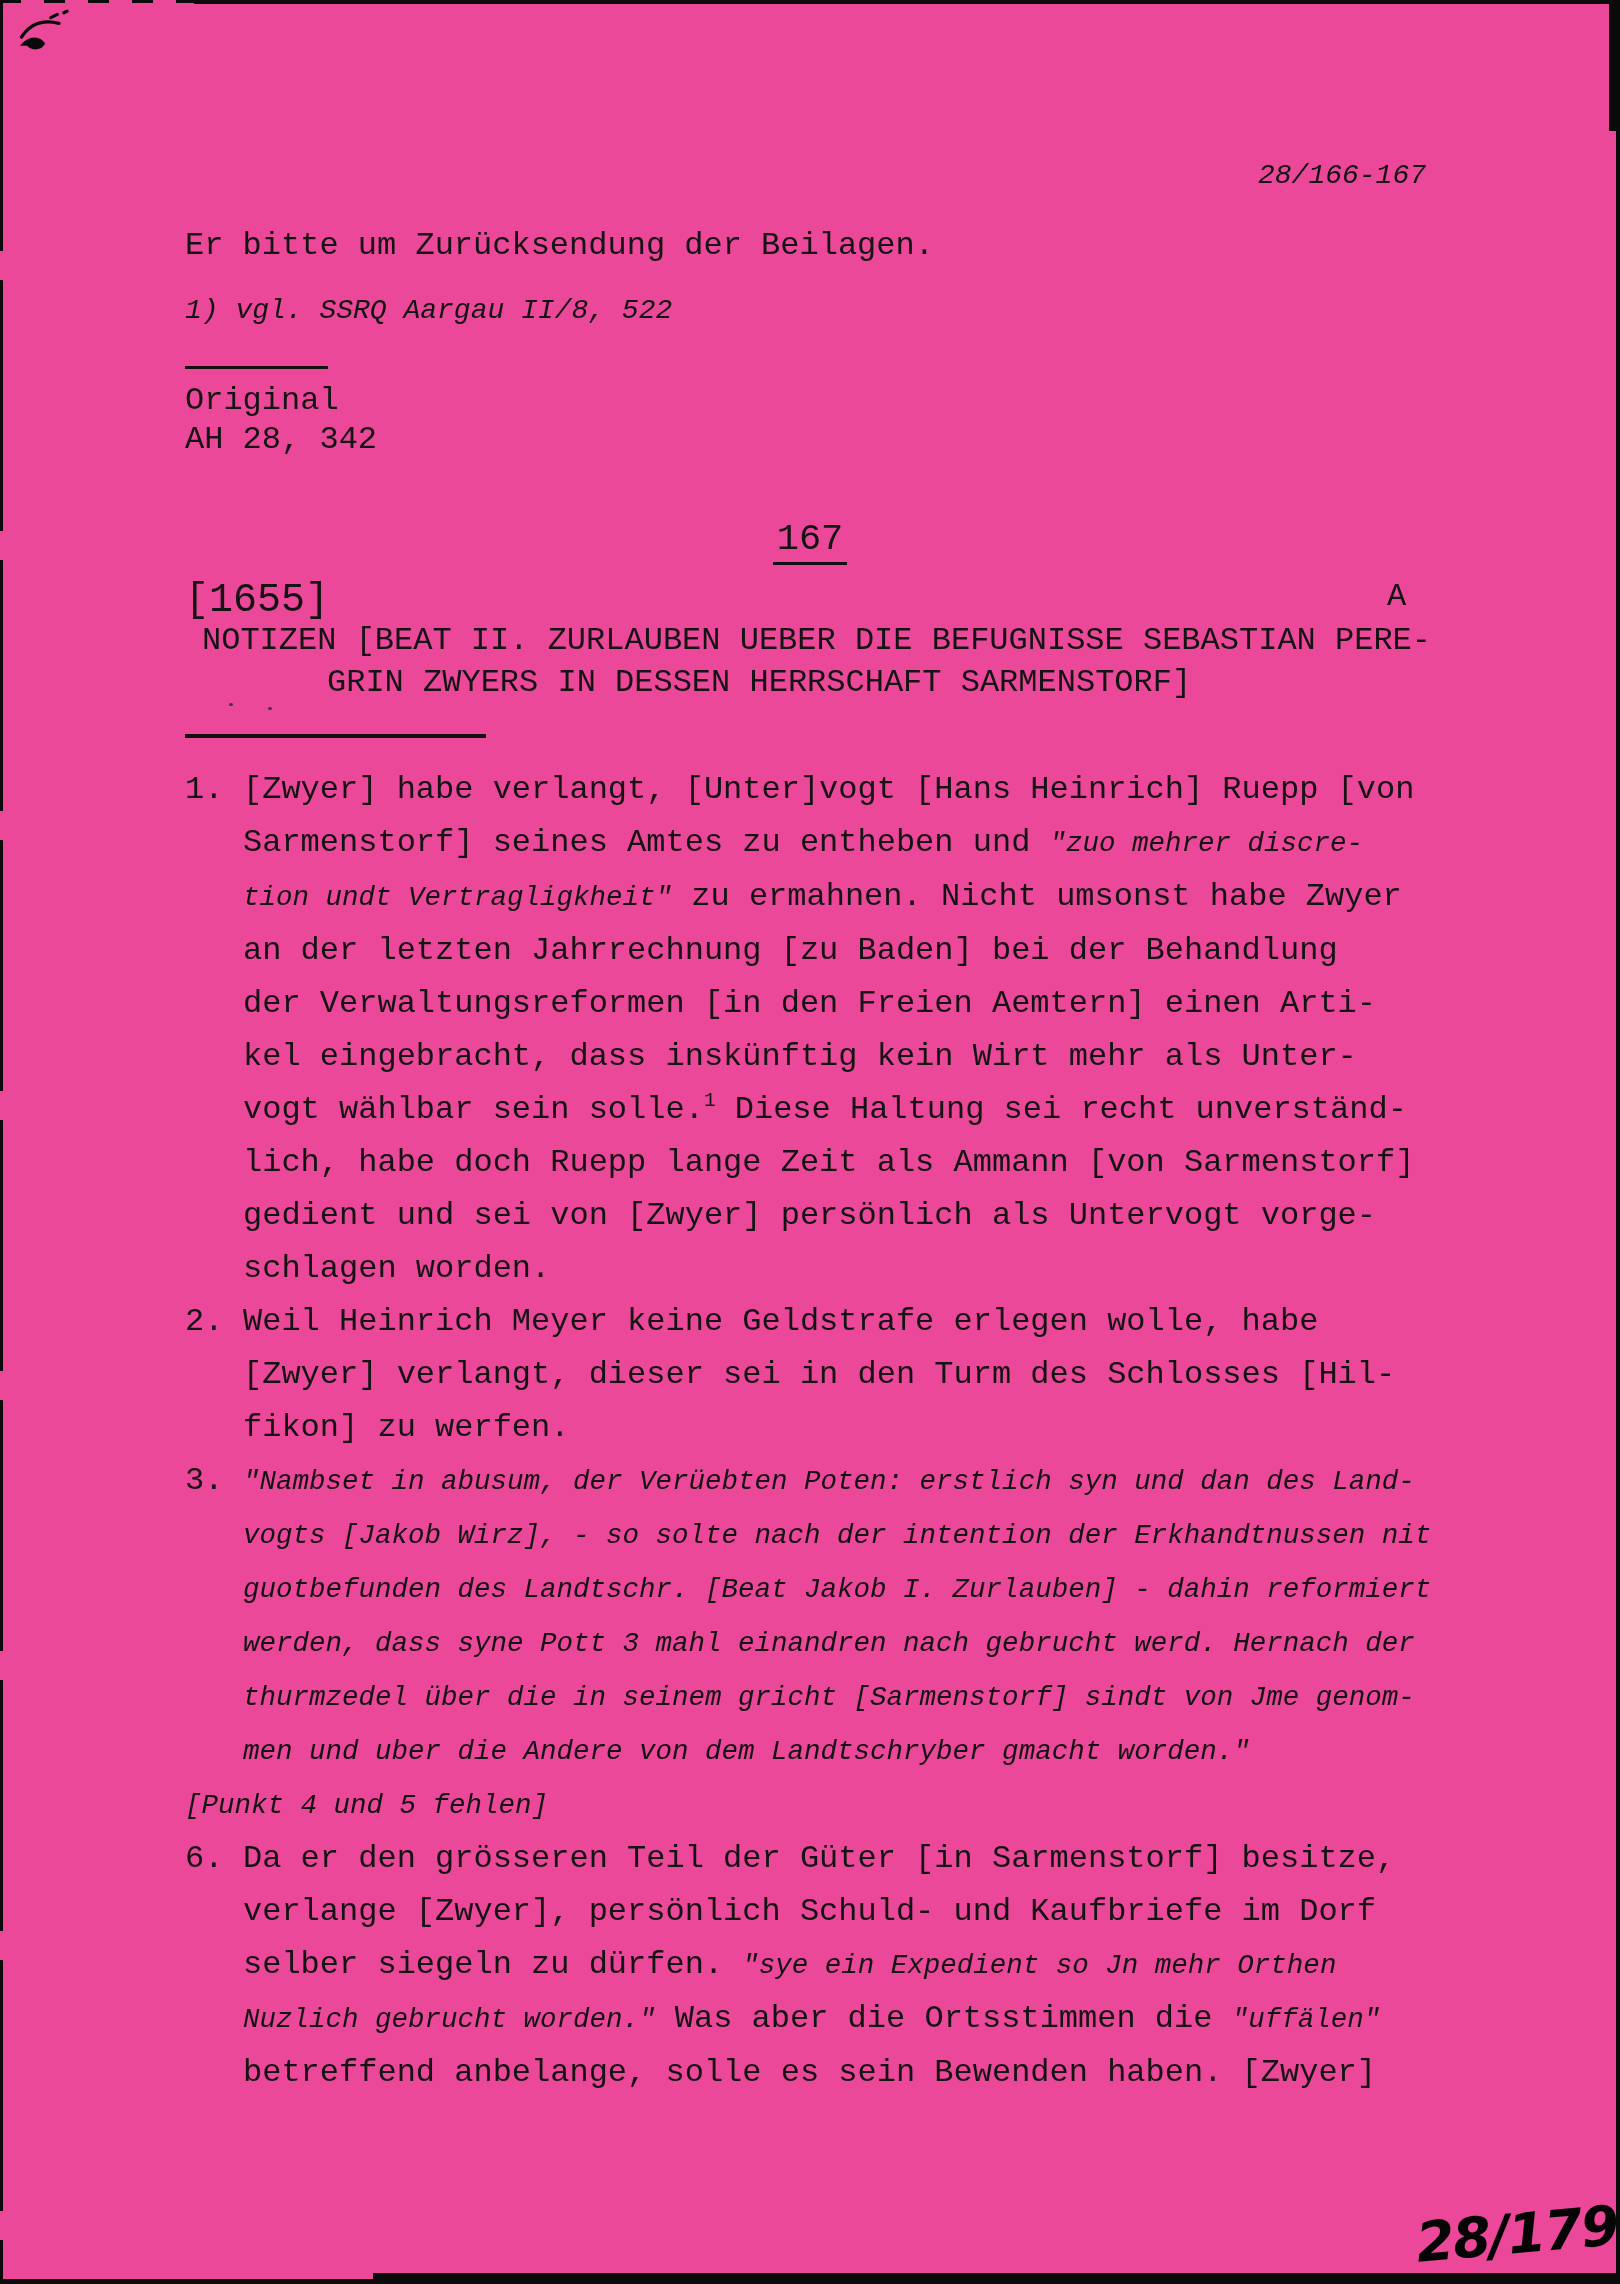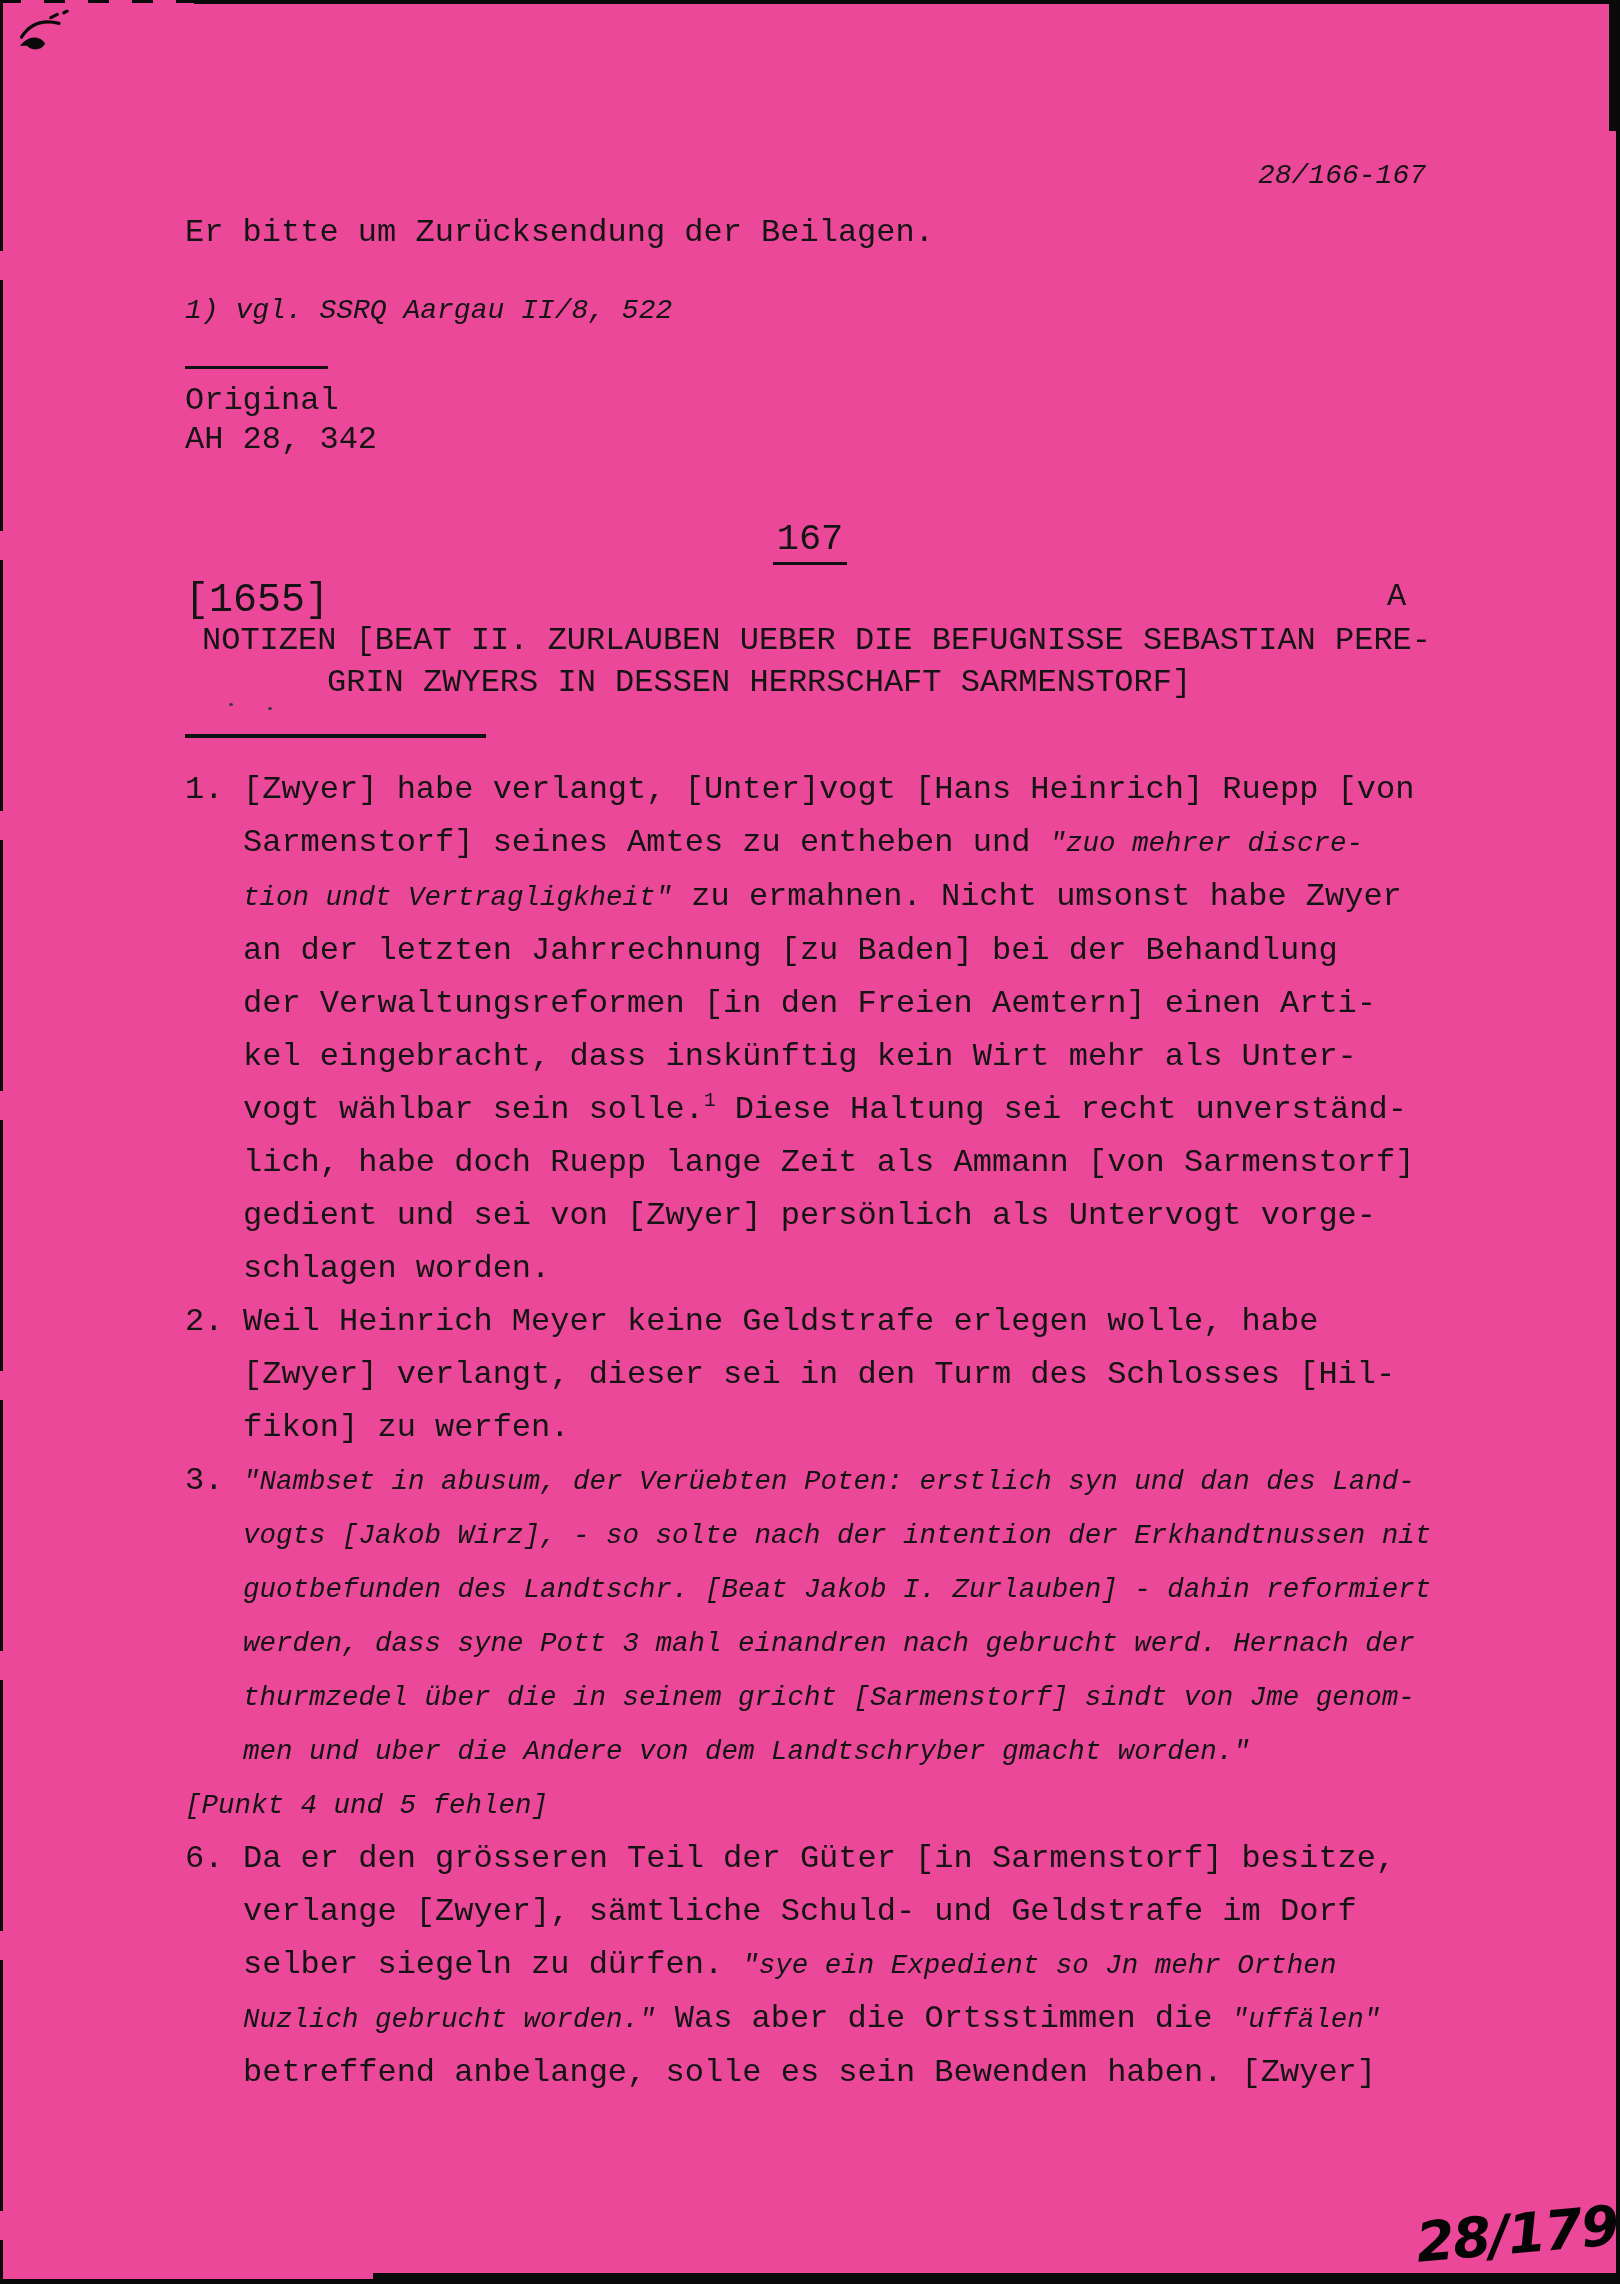--- a/index.html
+++ b/index.html
@@ -15,21 +15,21 @@
   .edge-top { left:194px; top:0; right:0; height:4px; }
   .edge-left { left:0; top:0; width:3.2px; height:100%;
     background:repeating-linear-gradient(180deg,#0a0a0a 0 251px, transparent 251px 280px); }
   .edge-right { right:0; top:0; width:4px; height:100%; }
   .edge-right-thick { right:0; top:0; width:11.3px; height:131px; }
   .edge-bottom-left { left:0; bottom:0; width:373px; height:4.9px; }
   .edge-bottom-right { left:373px; bottom:0; right:0; height:11.3px; }
 
   .abs { position:absolute; white-space:pre; }
   .page-ref { left:1258px; top:160px; font-style:italic; font-size:28px; }
-  .request-line { left:185px; top:214px; font-size:32px; }
+  .request-line { left:185px; top:227px; font-size:32px; }
   .footnote { left:185px; top:295px; font-style:italic; font-size:28px; }
   .rule { position:absolute; background:#111; }
   .rule-source { left:185px; top:366px; width:143px; height:3.2px; }
   .source-label { left:185px; top:382px; font-size:32px; }
   .source-ref { left:185px; top:421px; font-size:32px; }
 
   .entry-number-wrap { position:absolute; left:0; top:519px; width:100%; text-align:center; }
   .entry-number { display:inline-block; font-size:37px; line-height:1.1;
     border-bottom:3.2px solid #111; padding:0 4px 2.4px; }
   .entry-year { left:185px; top:578px; font-size:40px; }
@@ -115,21 +115,21 @@
       <div class="line cont"><span>[Zwyer] verlangt, dieser sei in den Turm des Schlosses [Hil-</span></div>
       <div class="line cont"><span>fikon] zu werfen.</span></div>
       <div class="line numbered"><span class="num">3. </span><span class="it">"Nambset in abusum, der Verüebten Poten: erstlich syn und dan des Land-</span></div>
       <div class="line cont"><span class="it">vogts [Jakob Wirz], - so solte nach der intention der Erkhandtnussen nit</span></div>
       <div class="line cont"><span class="it">guotbefunden des Landtschr. [Beat Jakob I. Zurlauben] - dahin reformiert</span></div>
       <div class="line cont"><span class="it">werden, dass syne Pott 3 mahl einandren nach gebrucht werd. Hernach der</span></div>
       <div class="line cont"><span class="it">thurmzedel über die in seinem gricht [Sarmenstorf] sindt von Jme genom-</span></div>
       <div class="line cont"><span class="it">men und uber die Andere von dem Landtschryber gmacht worden."</span></div>
       <div class="line margin"><span class="it">[Punkt 4 und 5 fehlen]</span></div>
       <div class="line numbered"><span class="num">6. </span><span>Da er den grösseren Teil der Güter [in Sarmenstorf] besitze,</span></div>
-      <div class="line cont"><span>verlange [Zwyer], sämtliche Schuld- und Geldstrafe im Dorf</span></div>
+      <div class="line cont"><span>verlange [Zwyer], persönlich Schuld- und Kaufbriefe im Dorf</span></div>
       <div class="line cont"><span>selber siegeln zu dürfen. </span><span class="it">"sye ein Expedient so Jn mehr Orthen</span></div>
       <div class="line cont"><span class="it">Nuzlich gebrucht worden."</span><span> Was aber die Ortsstimmen die </span><span class="it">"uffälen"</span></div>
       <div class="line cont"><span>betreffend anbelange, solle es sein Bewenden haben. [Zwyer]</span></div>
     </div>
 
   <div class="annotation">28/179</div>
 
 </div>
 
 

